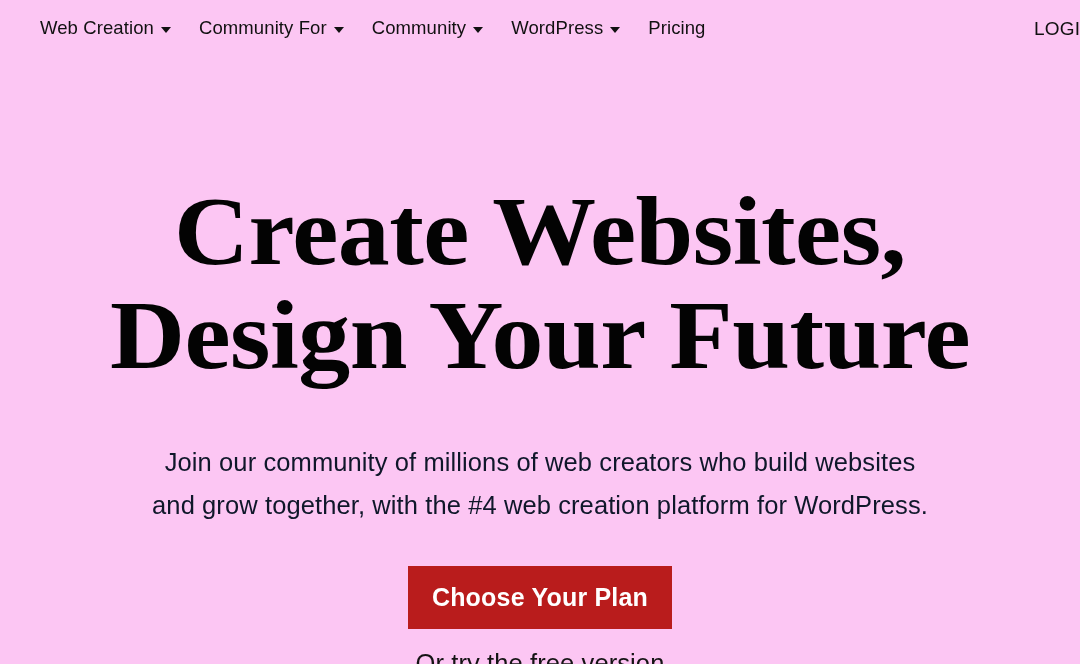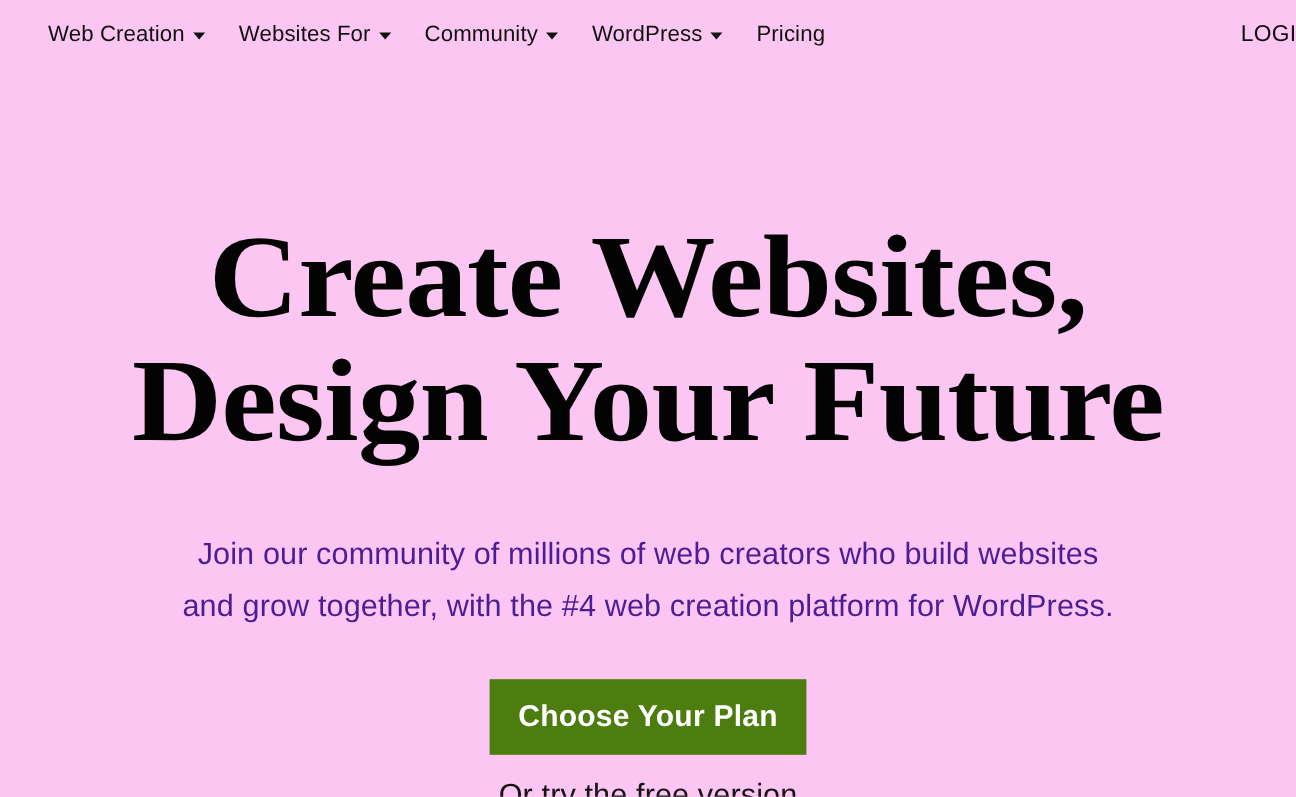--- a/index.html
+++ b/index.html
@@ -122,21 +122,21 @@
     display: block;
   }
 
   .hero-sub {
     margin: 0;
     padding: 0;
     font-family: "Liberation Sans", sans-serif;
     font-size: 25.5px;
     font-weight: 400;
     line-height: 43px;
-    color: #4c1d95;
+    color: #0f172a;
     letter-spacing: 0.1px;
   }
 
   .hero-sub .sub-line {
     display: block;
   }
 
   .hero-sub .sub-line-1 {
     margin-top: 54px;
   }
@@ -147,21 +147,21 @@
     display: flex;
     justify-content: center;
   }
 
   .cta-button {
     display: inline-flex;
     align-items: center;
     justify-content: center;
     width: 264px;
     height: 63px;
-    background: #4d7c0f;
+    background: #b91c1c;
     border: none;
     border-radius: 0;
     color: #ffffff;
     font-family: "Liberation Sans", sans-serif;
     font-size: 25px;
     font-weight: 700;
     letter-spacing: 0.2px;
     cursor: pointer;
     padding: 16px;
   }
@@ -192,21 +192,21 @@
 
   <nav class="navbar">
     <div class="nav-menu">
 
       <div class="nav-item">
         <span class="nav-item-label">Web Creation</span>
         <span class="caret"></span>
       </div>
 
       <div class="nav-item">
-        <span class="nav-item-label">Websites For</span>
+        <span class="nav-item-label">Community For</span>
         <span class="caret"></span>
       </div>
 
       <div class="nav-item">
         <span class="nav-item-label">Community</span>
         <span class="caret"></span>
       </div>
 
       <div class="nav-item">
         <span class="nav-item-label">WordPress</span>

